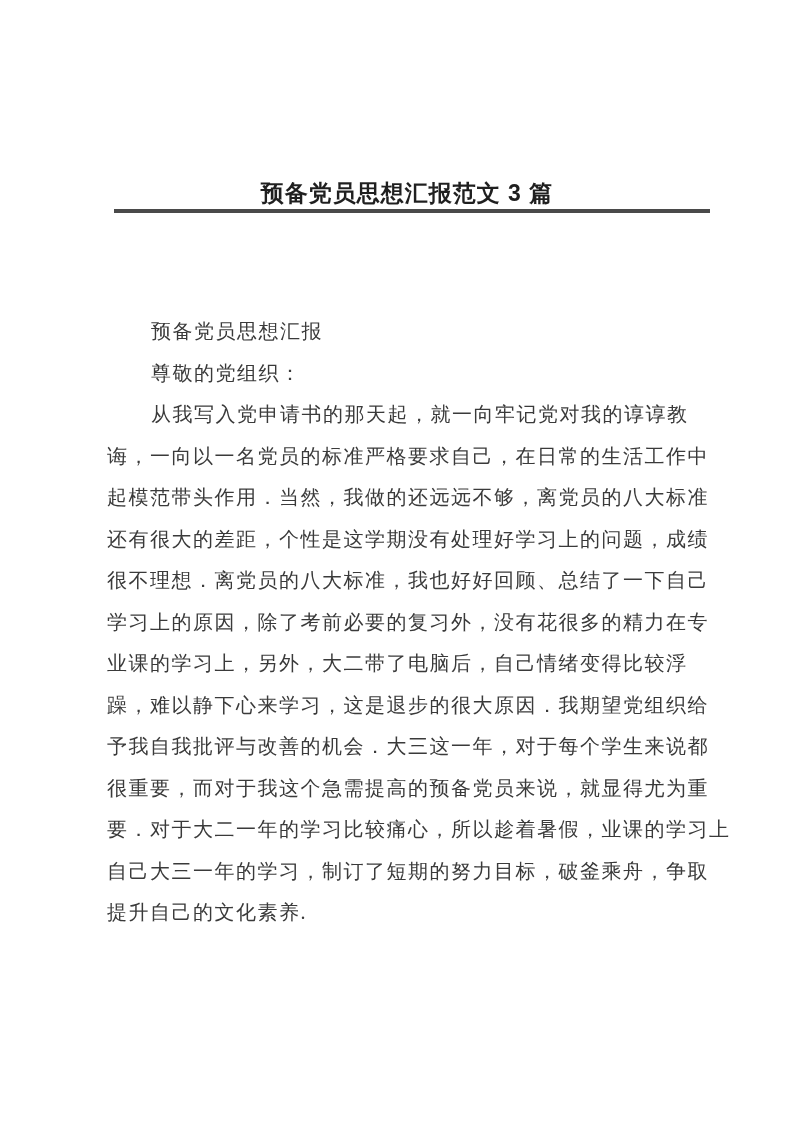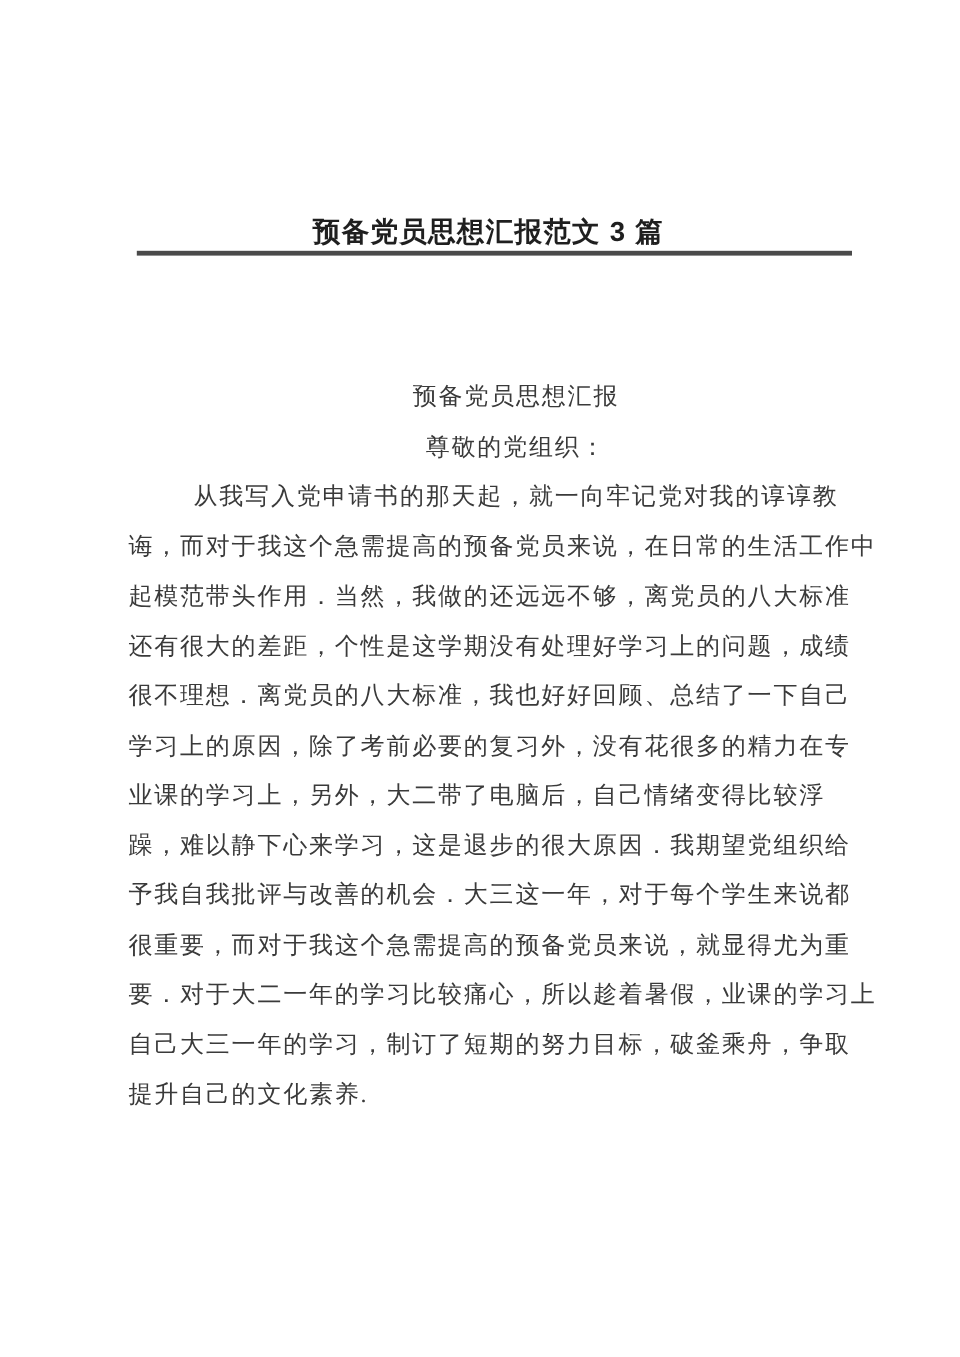--- a/index.html
+++ b/index.html
@@ -45,21 +45,20 @@
     line-height: 41.5px;
     letter-spacing: 1.5px;
     color: #3a3a3a;
     text-align: left;
   }
   .line {
     white-space: nowrap;
   }
   .line.indent {
     text-indent: 44px;
-    text-align: center;
   }
   .page-footer {
     position: absolute;
     top: 1027px;
     left: 107px;
     width: 600px;
     text-align: center;
     font-size: 13px;
     letter-spacing: 5px;
     color: #a6a6a6;
@@ -71,21 +70,21 @@
 <div class="page">
 
   <h1 class="doc-title">预备党员思想汇报范文 3 篇</h1>
 
   <div class="title-rule"></div>
 
   <div class="doc-body">
     <div class="line indent">预备党员思想汇报</div>
     <div class="line indent">尊敬的党组织：</div>
     <div class="line indent">从我写入党申请书的那天起，就一向牢记党对我的谆谆教</div>
-    <div class="line">诲，而对于我这个急需提高的预备党员来说，在日常的生活工作中</div>
+    <div class="line">诲，一向以一名党员的标准严格要求自己，在日常的生活工作中</div>
     <div class="line">起模范带头作用．当然，我做的还远远不够，离党员的八大标准</div>
     <div class="line">还有很大的差距，个性是这学期没有处理好学习上的问题，成绩</div>
     <div class="line">很不理想．离党员的八大标准，我也好好回顾、总结了一下自己</div>
     <div class="line">学习上的原因，除了考前必要的复习外，没有花很多的精力在专</div>
     <div class="line">业课的学习上，另外，大二带了电脑后，自己情绪变得比较浮</div>
     <div class="line">躁，难以静下心来学习，这是退步的很大原因．我期望党组织给</div>
     <div class="line">予我自我批评与改善的机会．大三这一年，对于每个学生来说都</div>
     <div class="line">很重要，而对于我这个急需提高的预备党员来说，就显得尤为重</div>
     <div class="line">要．对于大二一年的学习比较痛心，所以趁着暑假，业课的学习上</div>
     <div class="line">自己大三一年的学习，制订了短期的努力目标，破釜乘舟，争取</div>

